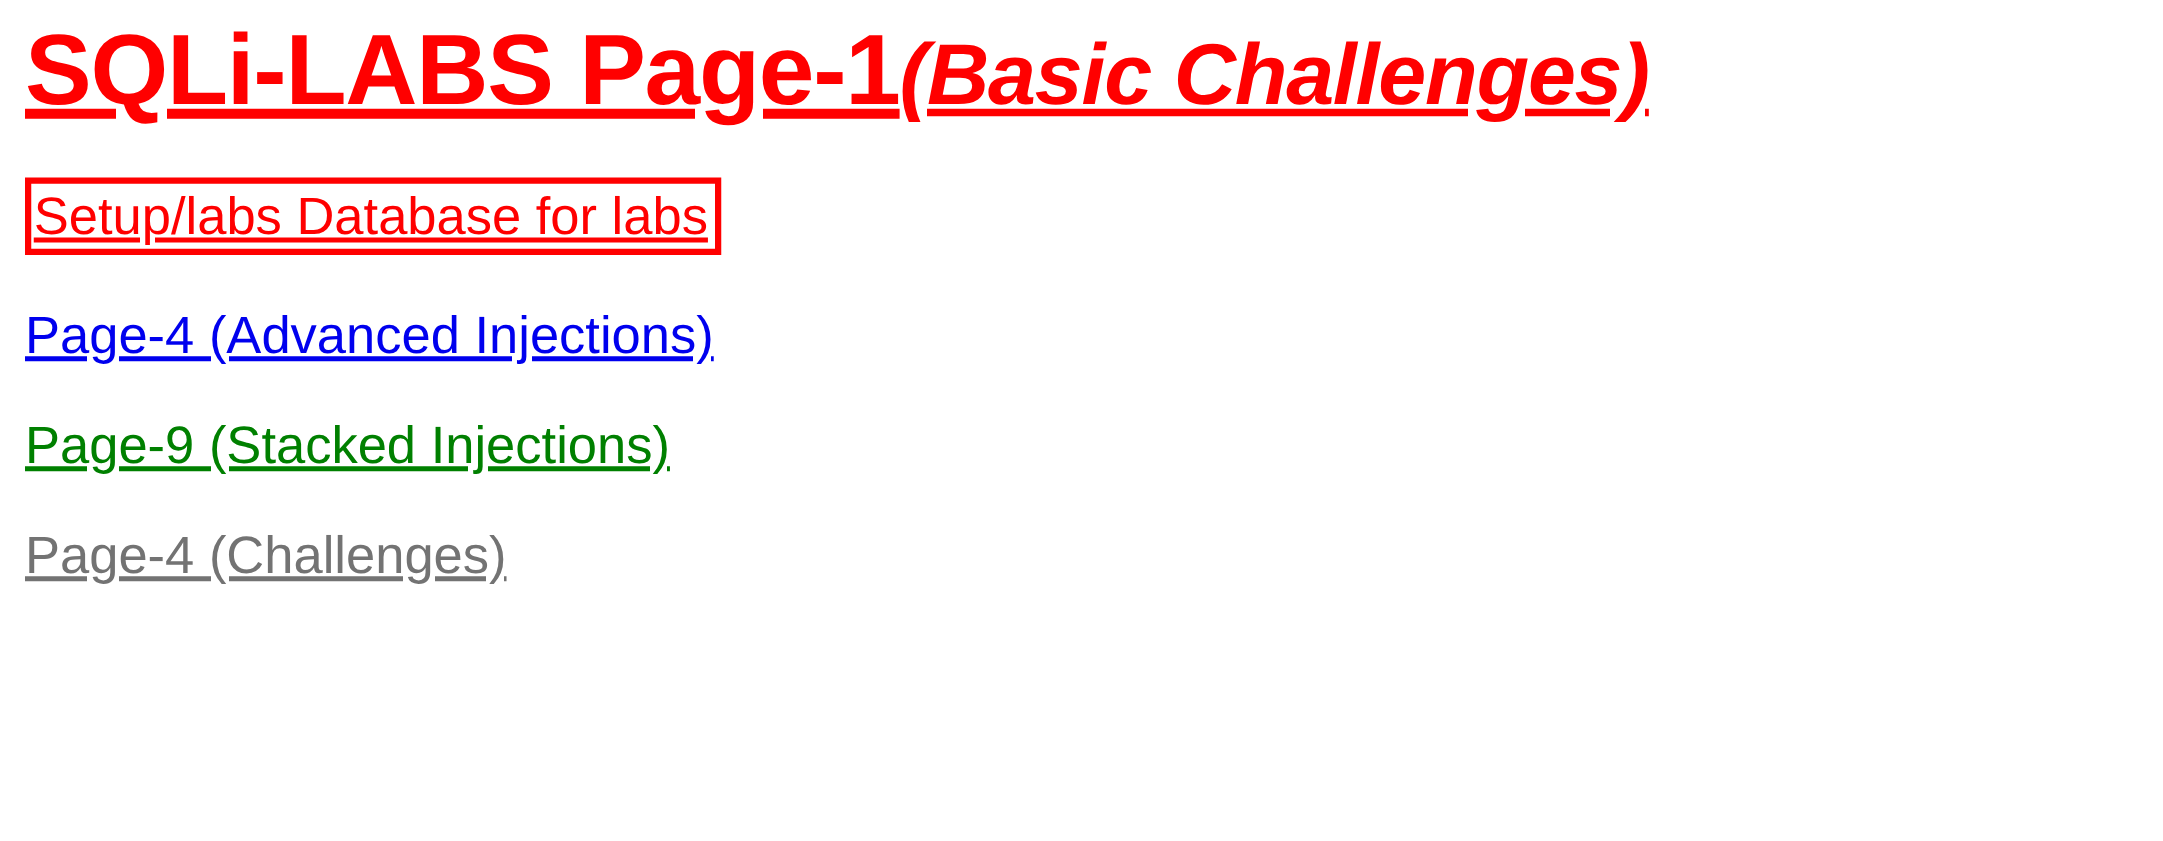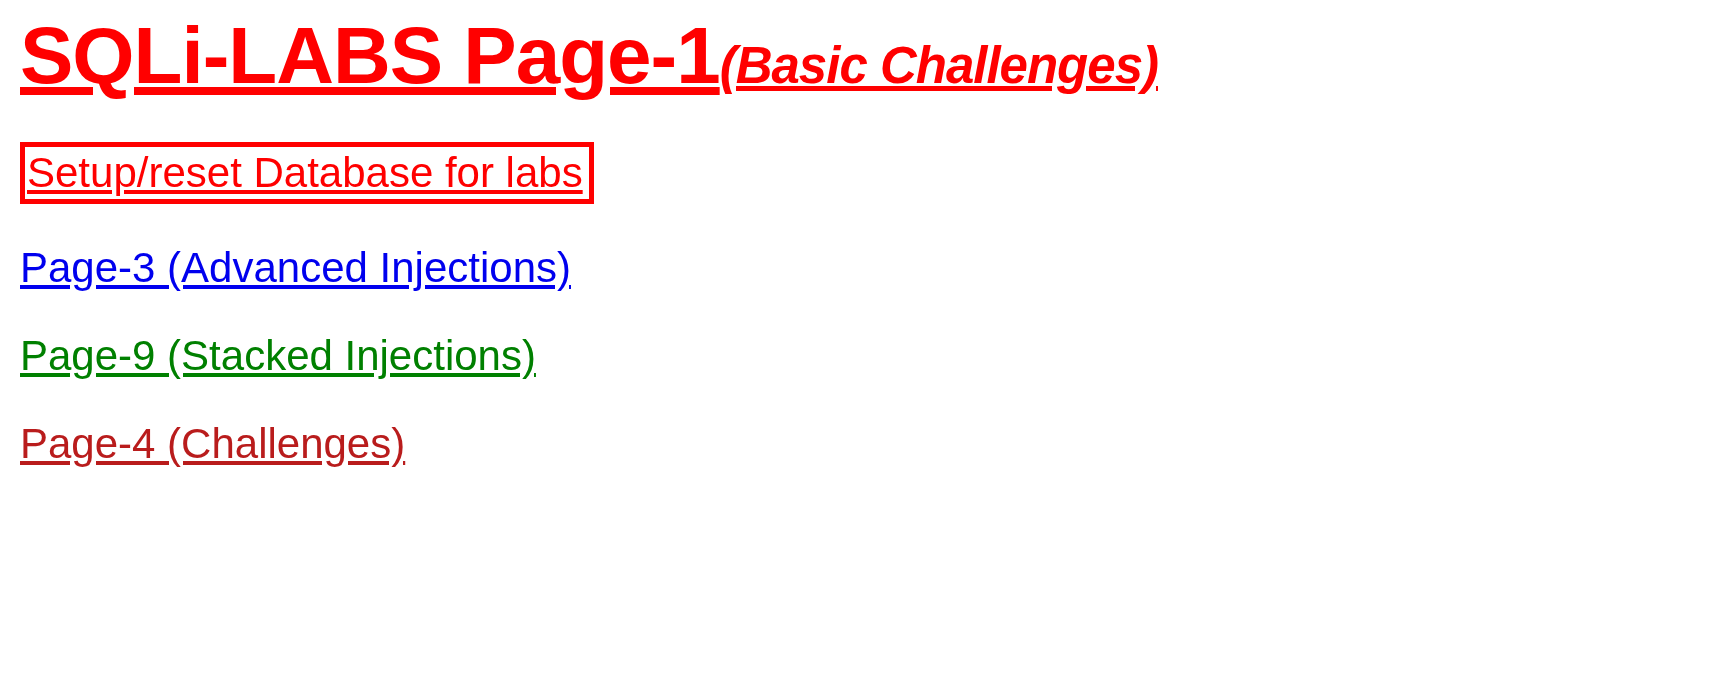--- a/index.html
+++ b/index.html
@@ -13,21 +13,21 @@
     .title-main {
       font-size: 80px;
       font-weight: 700;
       color: #ff0000;
       text-decoration: underline;
       display: inline;
       letter-spacing: -1px;
       text-align: right;
     }
     .title-sub {
-      font-size: 51px;
+      font-size: 69px;
       font-weight: 700;
       font-style: italic;
       color: #ff0000;
       text-decoration: underline;
       display: inline;
       letter-spacing: -1px;
     }
     .link-row {
       margin: 30px 0 40px 0;
     }
@@ -43,37 +43,37 @@
       margin-top: 10px;
     }
     .setup-link-box a {
       color: #ff0000;
       font-size: 42px;
       text-decoration: underline;
       cursor: pointer;
     }
     .link-blue { color: #0000ee; }
     .link-green { color: #008000; }
-    .link-magenta { color: #b91c1c; }
+    .link-magenta { color: #737373; }
   </style>
 </head>
 <body>
 
 <div class="title-wrap">
   <span class="title-main">SQLi-LABS Page-1</span><span class="title-sub">(Basic Challenges)</span>
 </div>
 
 <div class="link-row">
   <span class="setup-link-box">
-    <a href="#">Setup/reset Database for labs</a>
+    <a href="#">Setup/labs Database for labs</a>
   </span>
 </div>
 
 <div class="link-row">
-  <a href="#" class="link-blue">Page-3 (Advanced Injections)</a>
+  <a href="#" class="link-blue">Page-4 (Advanced Injections)</a>
 </div>
 
 <div class="link-row">
   <a href="#" class="link-green">Page-9 (Stacked Injections)</a>
 </div>
 
 <div class="link-row">
   <a href="#" class="link-magenta">Page-4 (Challenges)</a>
 </div>
 

